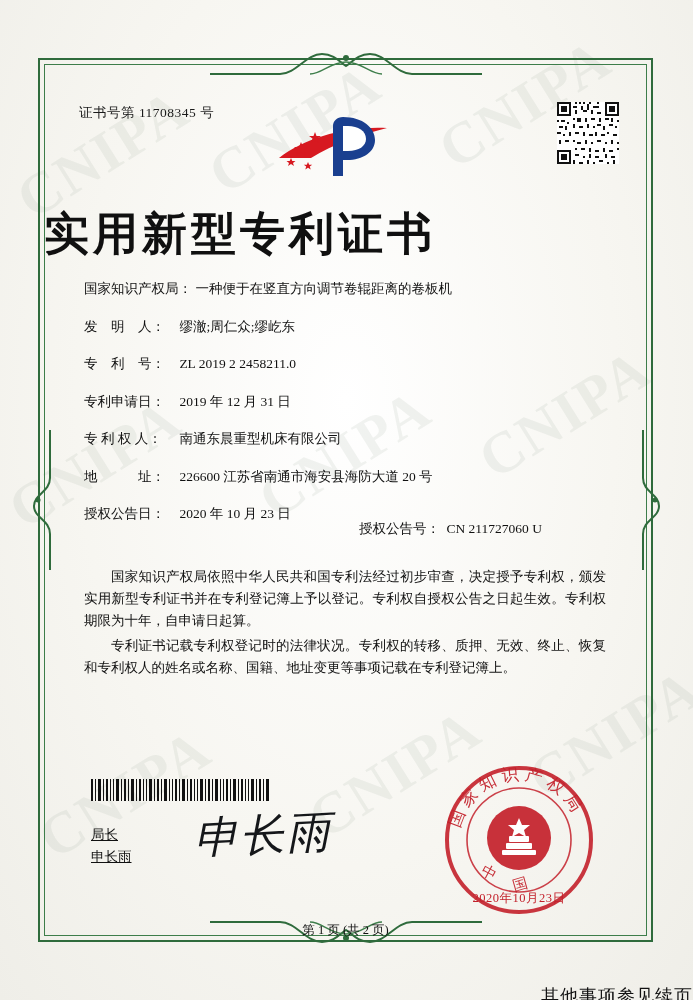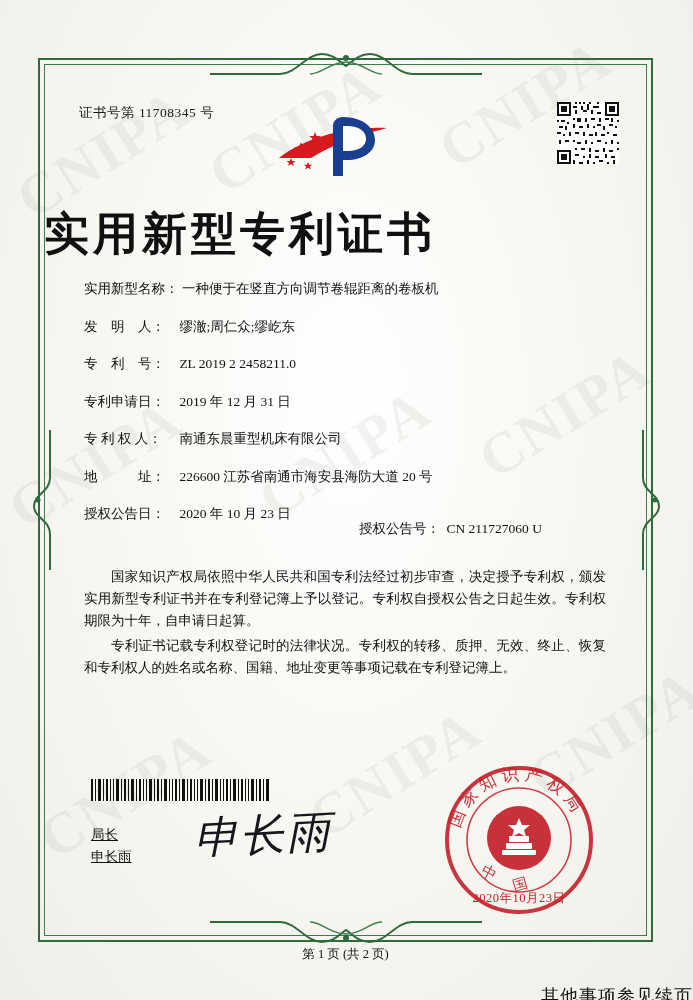--- a/index.html
+++ b/index.html
@@ -207,21 +207,20 @@
     color: #c3202a;
     letter-spacing: 0.5px;
   }
 
   .page-num {
     position: absolute;
     left: 0; right: 0; top: 858px;
     text-align: center;
     font-size: 12.5px;
     color: #111;
-    margin-top: 24px;
   }
 
   .footnote {
     position: absolute;
     left: 0; right: 0; top: 984px;
     text-align: right;
     font-size: 18px;
     color: #111;
     letter-spacing: 1px;
   }
@@ -379,21 +378,21 @@
         <polygon points="44,20 45.5,24 50,24 46.5,26.5 48,31 44,28.5 40,31 41.5,26.5 38,24 42.5,24"></polygon>
         <polygon points="20,46 21.3,49 24.5,49 22,51 23,54 20,52 17,54 18,51 15.5,49 18.7,49"></polygon>
         <polygon points="37,50 38.2,52.8 41.2,52.8 38.8,54.6 39.7,57.4 37,55.7 34.3,57.4 35.2,54.6 32.8,52.8 35.8,52.8"></polygon>
       </g>
     </svg>
 
     <div class="main-title">实用新型专利证书</div>
 
     <div class="fields">
       <div class="frow">
-        <span class="flabel">实用新型名称：</span>
+        <span class="flabel">国家知识产权局：</span>
         <span class="fval">一种便于在竖直方向调节卷辊距离的卷板机</span>
       </div>
       <div class="frow">
         <span class="flabel">发　明　人：</span>
         <span class="fval">缪澈;周仁众;缪屹东</span>
       </div>
       <div class="frow">
         <span class="flabel">专　利　号：</span>
         <span class="fval">ZL 2019 2 2458211.0</span>
       </div>

